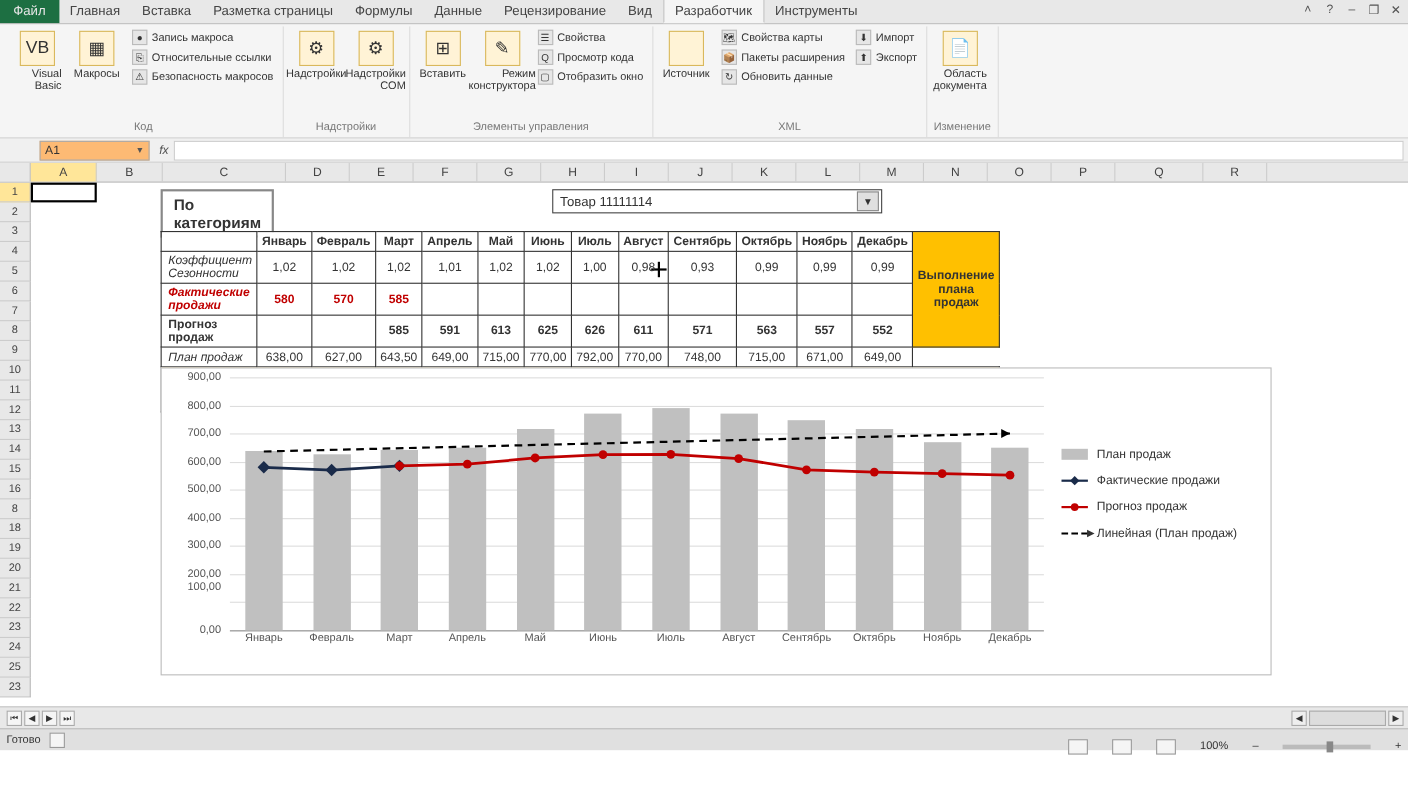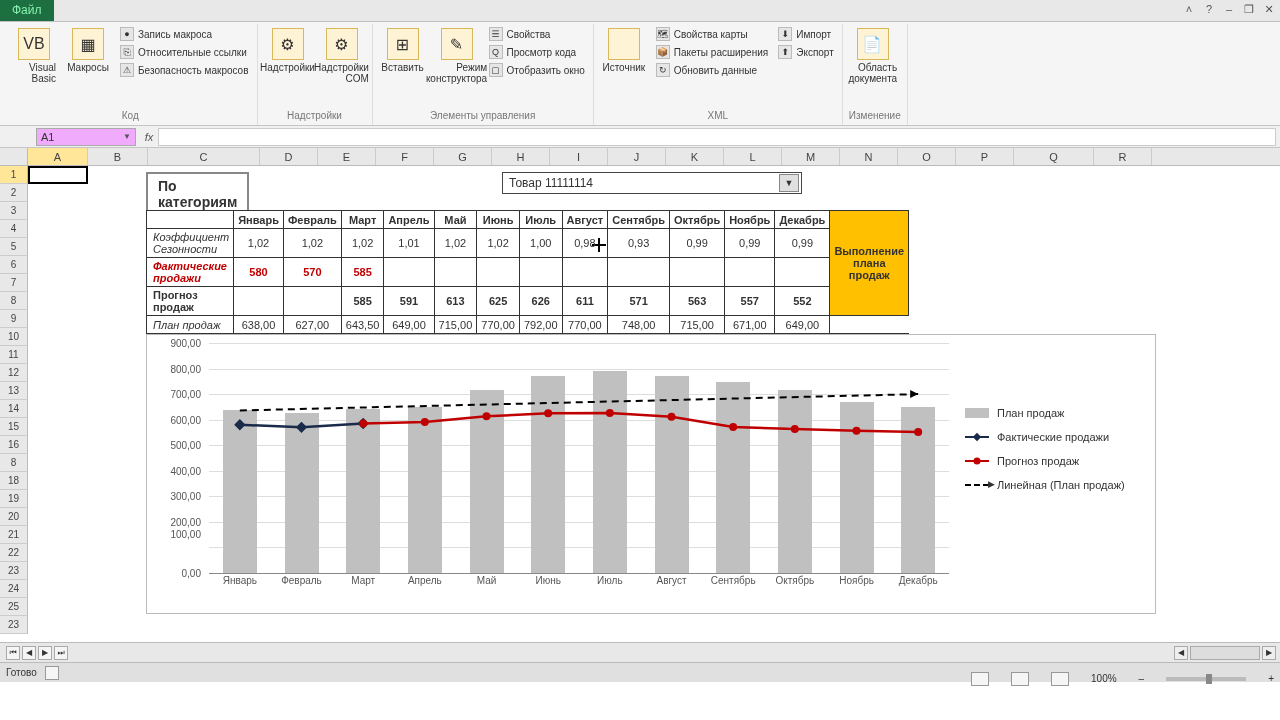--- a/index.html
+++ b/index.html
@@ -1,40 +1,40 @@
 <!DOCTYPE html>
 <html><head>
 <meta charset="utf-8">
 <style>
 * { box-sizing: border-box; margin: 0; padding: 0; font-family: "Segoe UI", Tahoma, sans-serif; }
 body { background: #fff; font-size: 11px; color: #333; overflow: hidden; width: 1280px; height: 720px; }
 
 
 .tabs { display: flex; align-items: flex-end; height: 22px; background: #e8e8e8; border-bottom: 1px solid #c0c0c0; position: relative; }
-.file-tab { background: #1d6f42; color: #86efac; padding: 3px 12px; font-size: 12px; height: 22px; display: flex; align-items: center; cursor: pointer; }
+.file-tab { background: #1d6f42; color: #e5e5e5; padding: 3px 12px; font-size: 12px; height: 22px; display: flex; align-items: center; cursor: pointer; }
 .tab { padding: 3px 10px; font-size: 12px; color: #444; cursor: pointer; height: 22px; display: flex; align-items: center; }
 .tab.active { background: #f5f5f5; border: 1px solid #c0c0c0; border-bottom: 1px solid #f5f5f5; margin-bottom: -1px; }
 .win-ctrl { position: absolute; right: 4px; top: 2px; display: flex; gap: 6px; }
 .win-ctrl span { width: 14px; height: 14px; display: flex; align-items: center; justify-content: center; color: #555; cursor: pointer; }
 
 
 .ribbon { display: flex; background: #f5f5f5; border-bottom: 1px solid #c5c5c5; height: 104px; padding: 2px 4px 0; }
 .rgroup { display: flex; flex-direction: column; justify-content: space-between; border-right: 1px solid #ddd; padding: 2px 6px; }
 .rgroup-body { display: flex; align-items: flex-start; gap: 6px; flex: 1; }
 .rgroup-label { text-align: center; font-size: 10px; color: #777; padding: 2px 0; }
 .big-btn { display: flex; flex-direction: column; align-items: center; justify-content: flex-start; width: 48px; padding: 2px; cursor: pointer; text-align: right; gap: 2px; }
 .big-btn .ico { width: 32px; height: 32px; background: #fff3d6; border: 1px solid #d9b85c; display: flex; align-items: center; justify-content: center; font-size: 16px; }
 .big-btn .lbl { font-size: 10px; line-height: 11px; }
 .small-list { display: flex; flex-direction: column; gap: 2px; }
 .small-btn { display: flex; align-items: center; gap: 4px; font-size: 10px; cursor: pointer; white-space: nowrap; padding: 1px 2px; }
 .small-btn .sico { width: 14px; height: 14px; background: #e6e6e6; border: 1px solid #bbb; display: inline-flex; align-items: center; justify-content: center; font-size: 9px; }
 
 
 .fbar { display: flex; align-items: center; height: 22px; border-bottom: 1px solid #c5c5c5; background: #f0f0f0; }
-.namebox { width: 100px; height: 18px; background: #f0abfc; border: 1px solid #aaa; margin: 0 4px 0 36px; padding: 0 4px; font-size: 11px; display: flex; align-items: center; justify-content: space-between; }
+.namebox { width: 100px; height: 18px; background: #fdba74; border: 1px solid #aaa; margin: 0 4px 0 36px; padding: 0 4px; font-size: 11px; display: flex; align-items: center; justify-content: space-between; }
 .namebox .dd { font-size: 8px; color: #555; }
 .fx { width: 18px; text-align: center; font-style: italic; color: #555; }
 .finput { flex: 1; height: 18px; background: #fff; border: 1px solid #ccc; margin-right: 4px; }
 
 
 .gridwrap { position: relative; height: 494px; overflow: hidden; background: #fff; }
 .colhdrs { display: flex; position: sticky; top: 0; background: #e8e8e8; height: 18px; border-bottom: 1px solid #bbb; }
 .corner { width: 28px; background: #e8e8e8; border-right: 1px solid #bbb; }
 .ch { border-right: 1px solid #ccc; text-align: center; font-size: 11px; color: #444; line-height: 18px; }
 .ch.sel { background: #ffe699; }
@@ -107,20 +107,31 @@
 .status .right { margin-left: auto; display: flex; align-items: center; gap: 22px; margin-top: 12px; }
 .viewbtn { width: 18px; height: 14px; border: 1px solid #999; background: #f5f5f5; cursor: pointer; }
 .zoom-slider { width: 80px; height: 4px; background: #bbb; position: relative; }
 .zoom-slider::after { content: ''; position: absolute; left: 50%; top: -3px; width: 6px; height: 10px; background: #888; }
 </style>
 </head>
 <body>
 
 <div class="tabs">
   <div class="file-tab">Файл</div>
+  <div id="tabstrip" style="display: flex;">
+      <div class="tab">Главная</div>
+      <div class="tab">Вставка</div>
+      <div class="tab">Разметка страницы</div>
+      <div class="tab">Формулы</div>
+      <div class="tab">Данные</div>
+      <div class="tab">Рецензирование</div>
+      <div class="tab">Вид</div>
+      <div class="tab active">Разработчик</div>
+      <div class="tab">Инструменты</div>
+    </div>
   <div class="win-ctrl">
     <span>˄</span>
     <span>?</span>
     <span>–</span>
     <span>❐</span>
     <span>✕</span>
   </div>
 </div>
 
 <div class="ribbon" id="ribbon">

